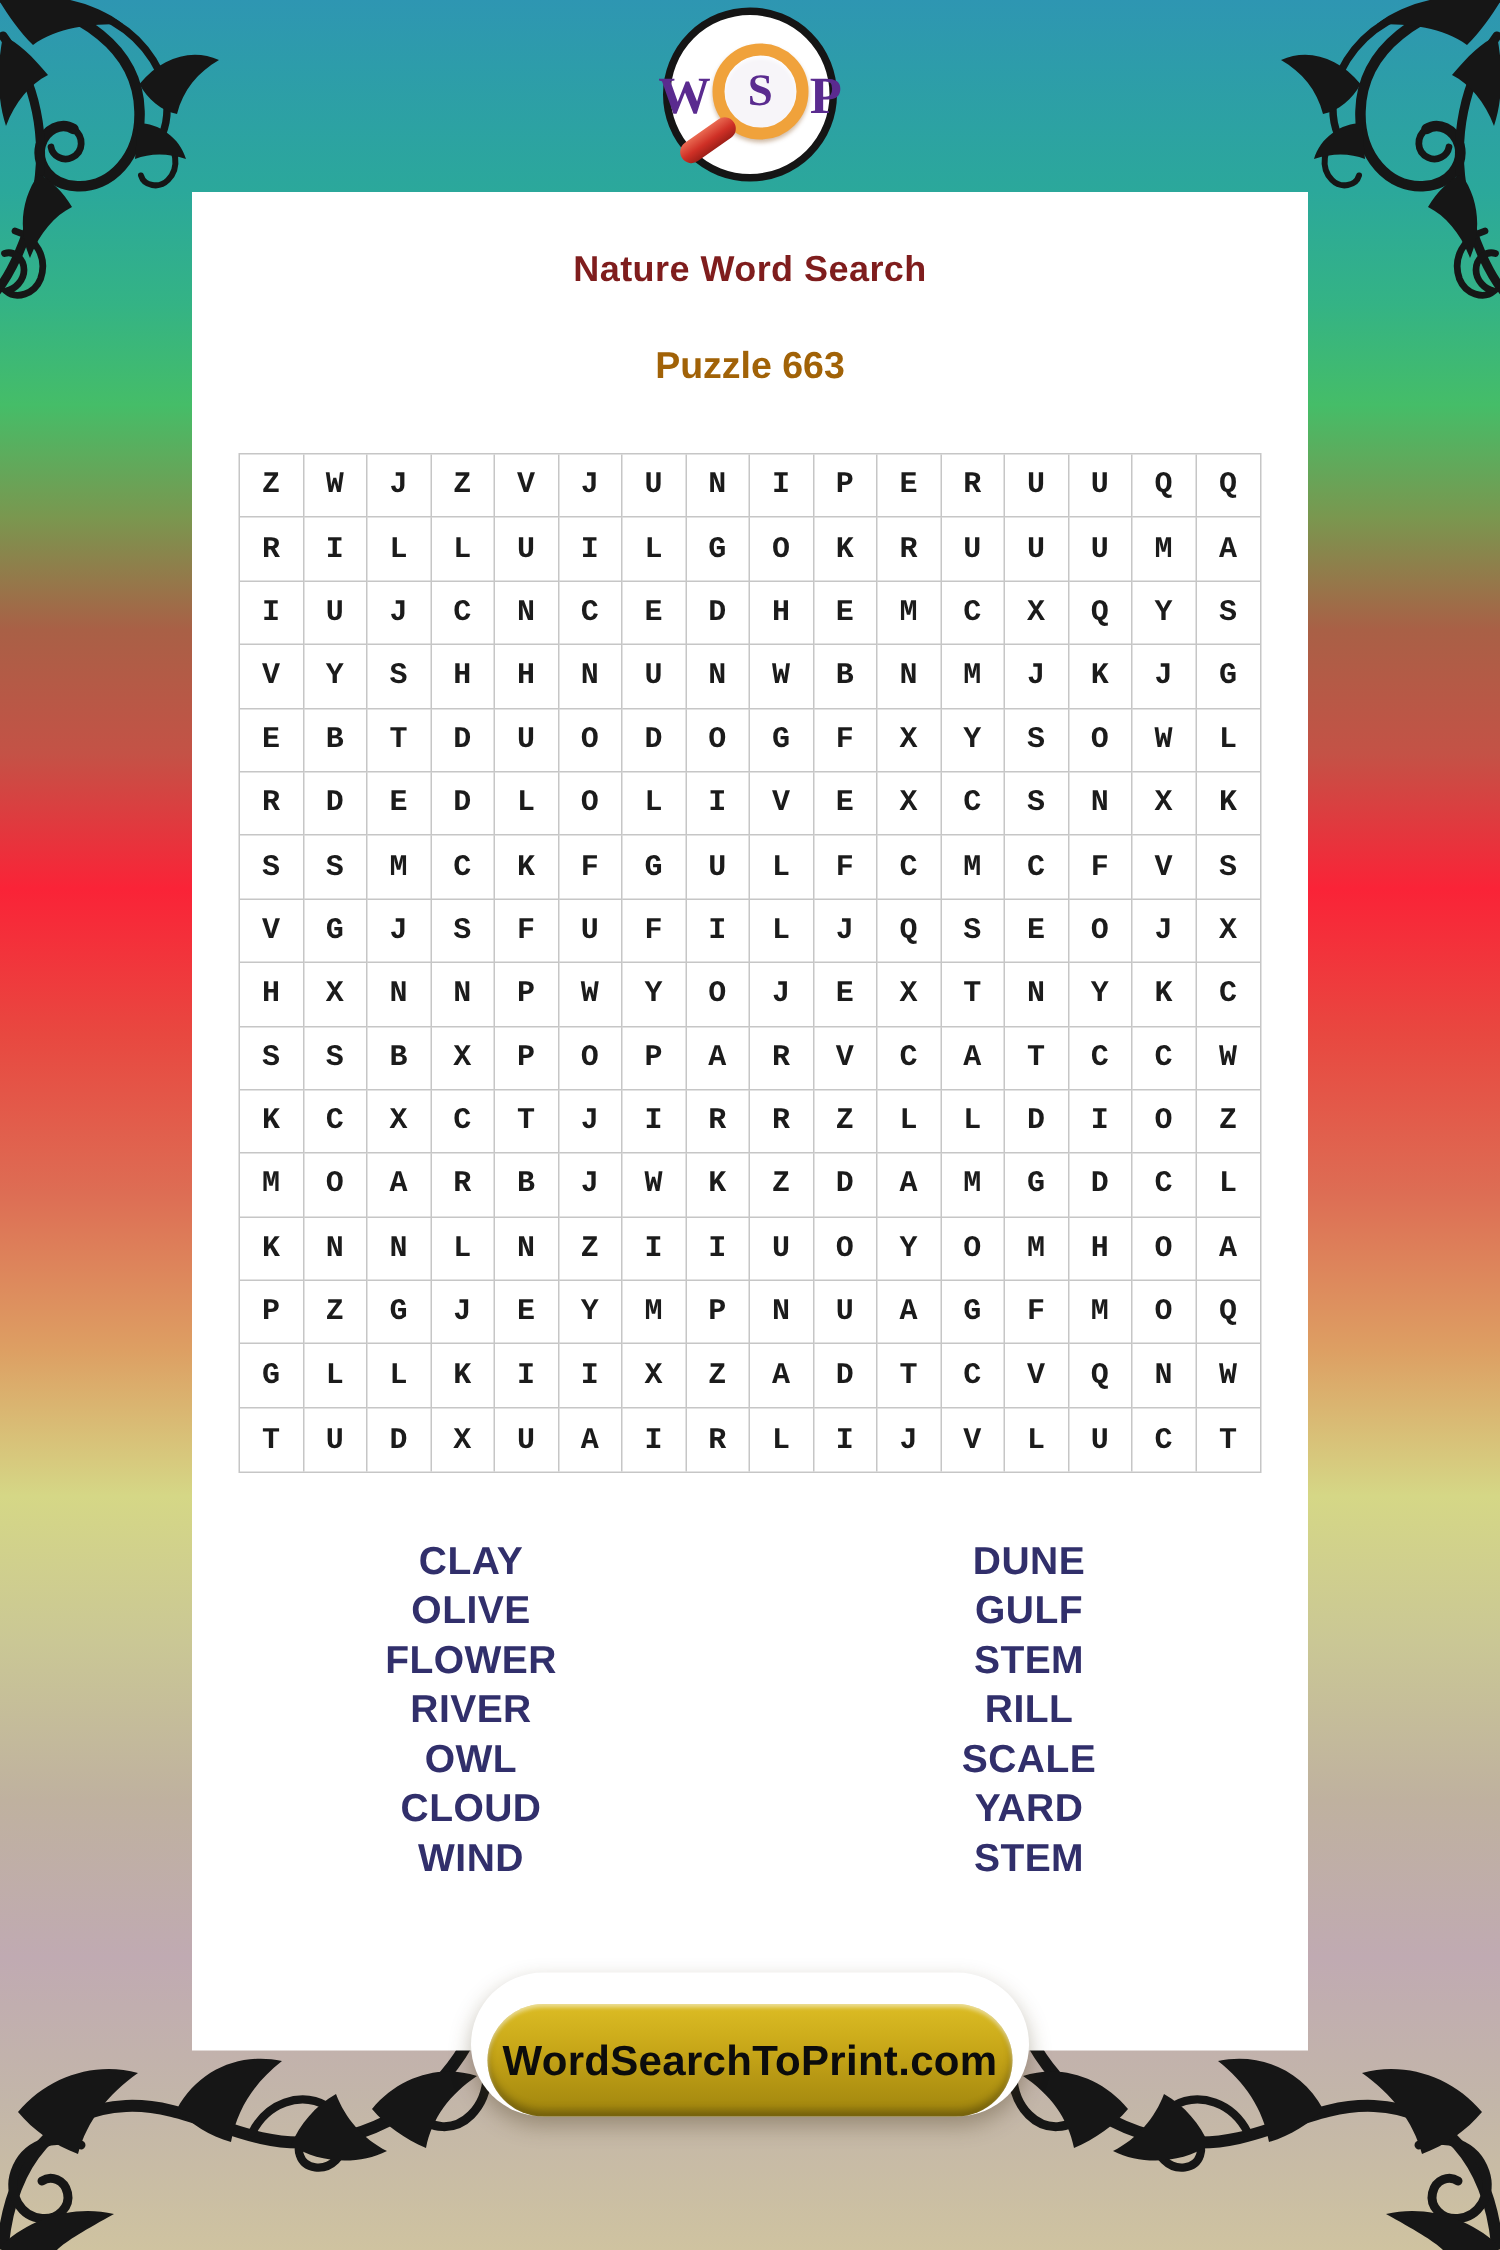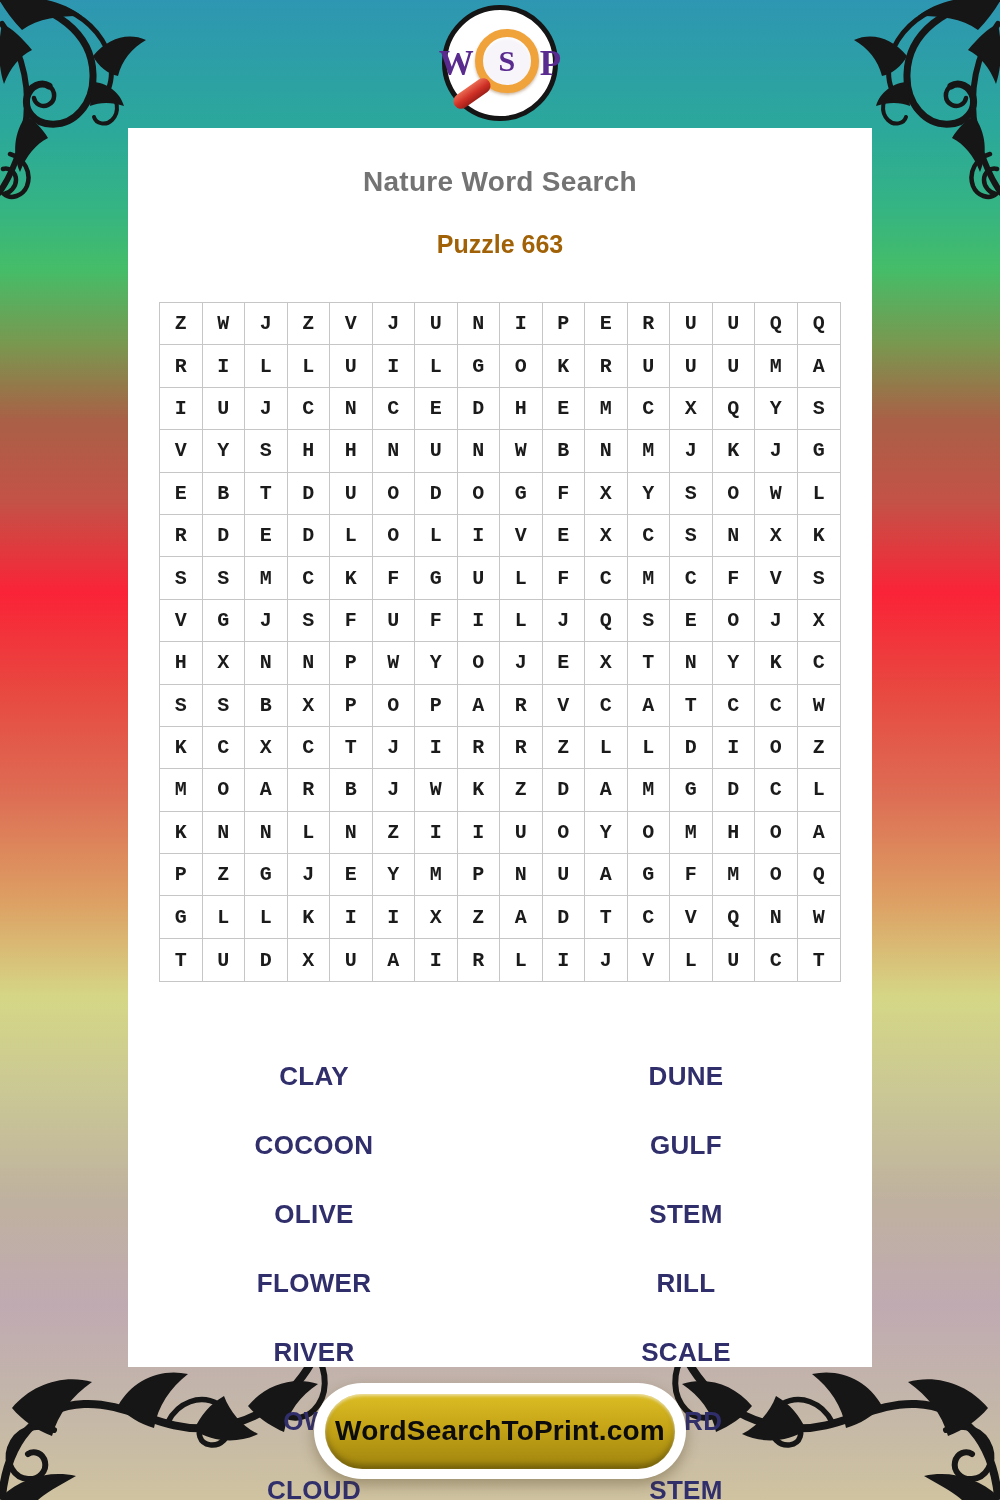--- a/index.html
+++ b/index.html
@@ -46,21 +46,21 @@
     background:linear-gradient(180deg,#ea6a52 0%, #cf3026 55%, #9e1f18 100%);
   }
 
   
   .card {
     position:absolute; left:128px; top:128px; width:744px; height:1239px;
     background:#ffffff; z-index:2;
   }
   .title {
     position:absolute; top:38px; left:0; width:100%; text-align:center;
-    font-size:28px; font-weight:bold; color:#737373; letter-spacing:.3px;
+    font-size:24px; font-weight:bold; color:#7f1d1d; letter-spacing:.3px;
   }
   .subtitle {
     position:absolute; top:102px; left:0; width:100%; text-align:center;
     font-size:25px; font-weight:bold; color:#a16207;
   }
 
   
   .grid {
     position:absolute; left:31px; top:174px; width:682px;
     border:1px solid #c6c6c6; background:#fff;
@@ -76,29 +76,29 @@
   .grid-row:last-child .grid-cell { border-bottom:none; }
 
   
   .words {
     position:absolute; top:896px; left:0; width:100%;
     display:flex;
   }
   .word-col { flex:1; text-align:center; }
   .word {
     font-size:26px; font-weight:bold; color:#312f6b;
-    line-height:33px; letter-spacing:.3px;margin-top:36px;
+    line-height:33px; letter-spacing:.3px;
   }
 
   
   .footer-pill {
-    position:absolute; left:50%; top:1383px; transform:translateX(-50%);
+    position:absolute; left:50%; top:1315px; transform:translateX(-50%);
     width:372px; height:96px; border-radius:48px; background:#ffffff;
     box-shadow:0 6px 14px rgba(70,55,20,.35);
-    display:flex; align-items:center; justify-content:center; z-index:3;
+    display:flex; align-items:flex-end; justify-content:center; z-index:3;
     cursor:pointer;
   }
   .footer-inner {
     width:350px; height:75px; border-radius:38px;
     background:linear-gradient(180deg,#dcbd24 0%, #c5a417 45%, #9f840e 100%);
     box-shadow:inset 0 2px 3px rgba(255,255,255,.55), inset 0 -4px 6px rgba(0,0,0,.3);
     display:flex; align-items:center; justify-content:center;
   }
   .footer-inner span {
     font-size:28px; font-weight:bold; color:#0c0c0c; letter-spacing:.2px;
@@ -467,21 +467,20 @@
           <div class="grid-cell">L</div>
           <div class="grid-cell">U</div>
           <div class="grid-cell">C</div>
           <div class="grid-cell">T</div>
         </div>
       </div>
 
     <div class="words">
       <div class="word-col">
           <div class="word">CLAY</div>
-          <div class="word">COCOON</div>
           <div class="word">OLIVE</div>
           <div class="word">FLOWER</div>
           <div class="word">RIVER</div>
           <div class="word">OWL</div>
           <div class="word">CLOUD</div>
           <div class="word">WIND</div>
         </div>
       <div class="word-col">
           <div class="word">DUNE</div>
           <div class="word">GULF</div>

